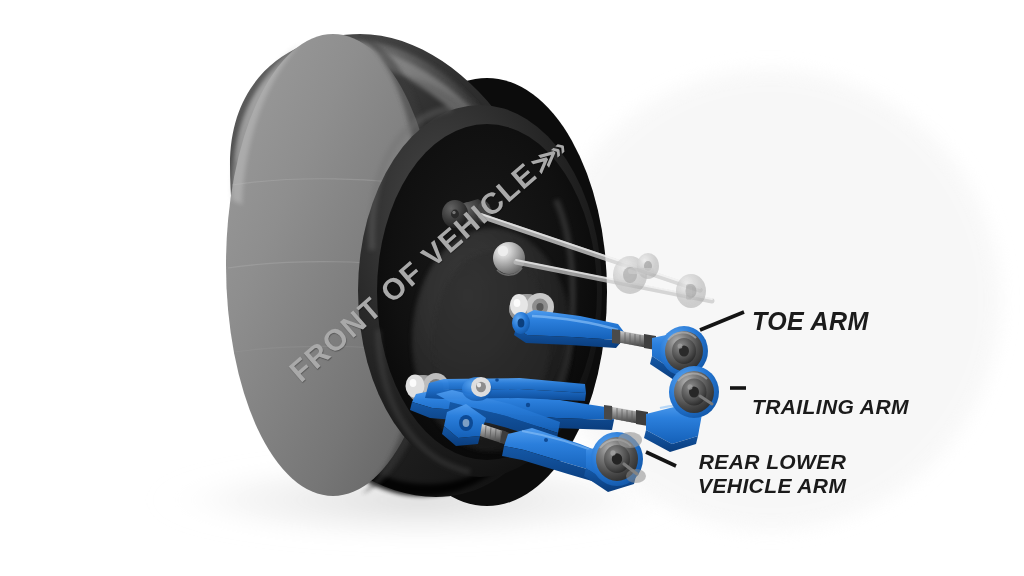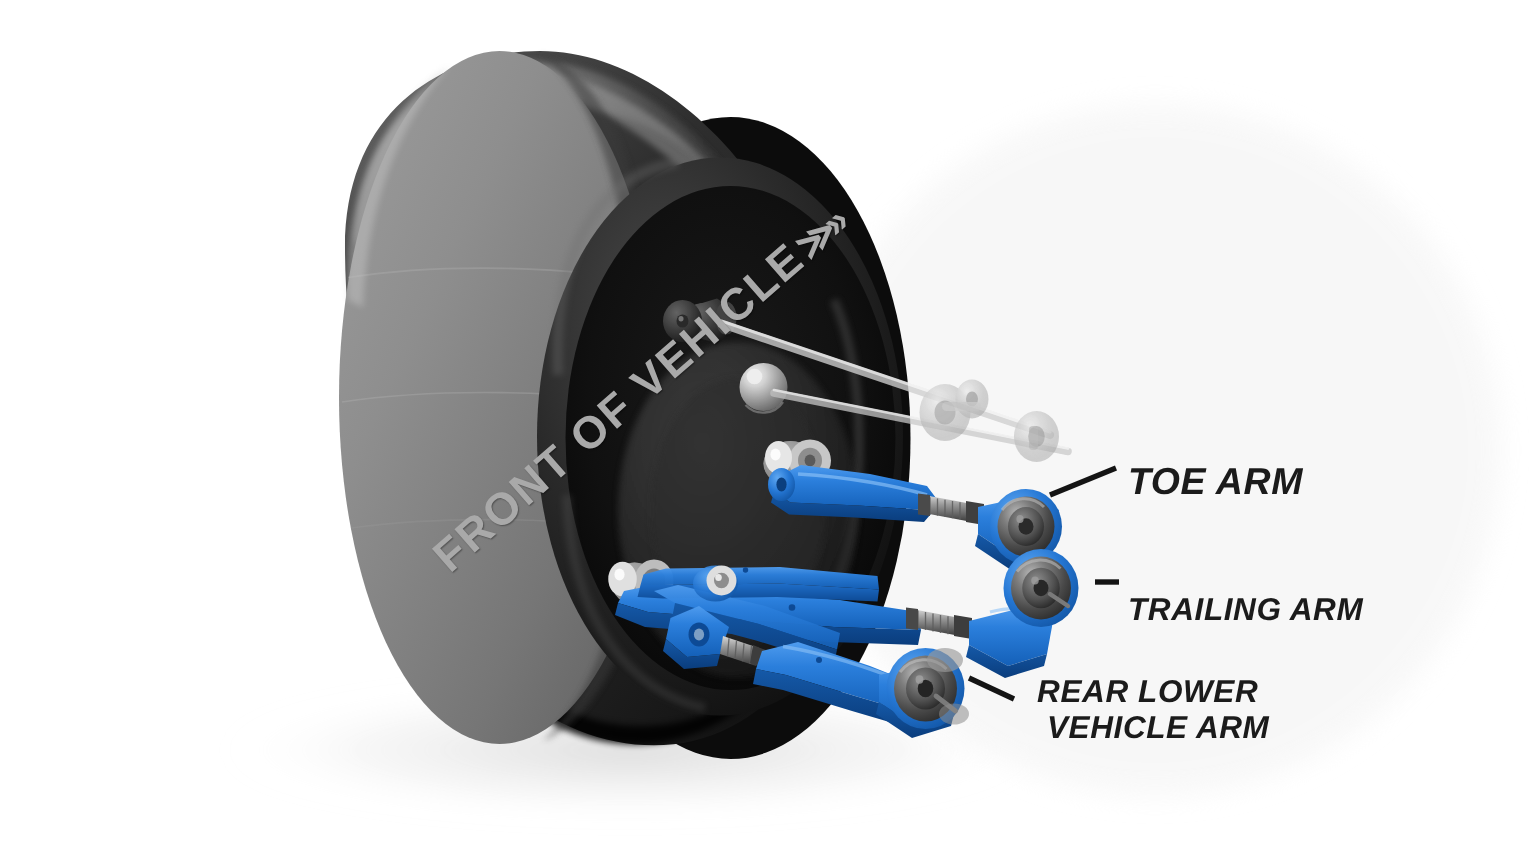--- a/index.html
+++ b/index.html
@@ -12,21 +12,21 @@
     font-family:"Liberation Sans", sans-serif;
     font-weight:bold;
     font-style:italic;
     color:#1b1b1b;
     letter-spacing:0.4px;
     white-space:nowrap;
     line-height:1.12;
   }
   #lbl-toe{left:752px;top:307px;font-size:25px;}
   #lbl-trailing{left:752px;top:379px;font-size:21px;margin-top:16px;}
-  #lbl-rlca{left:684px;top:450px;font-size:21px;text-align:center;}
+  #lbl-rlca{left:684px;top:450px;font-size:21px;text-align:right;}
   #lbl-rlca .l2{display:block;padding-left:14px;}
   #front-text{
     position:absolute;
     left:283px;top:363px;
     transform-origin:0 0;
     transform:rotate(-41deg);
     font-family:"Liberation Sans", sans-serif;
     font-weight:bold;
     font-size:30px;
     letter-spacing:1.5px;

